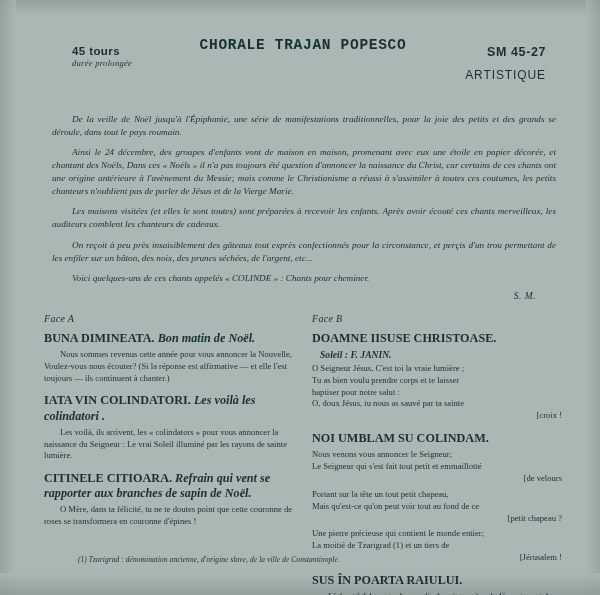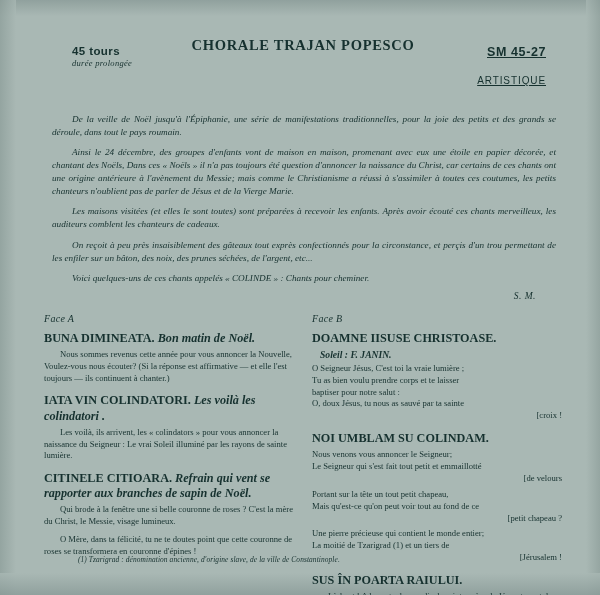--- a/index.html
+++ b/index.html
@@ -75,46 +75,45 @@
     font-style: italic;
     font-size: 8.5px;
     letter-spacing: .3px;
     margin-top: 1px;
   }
   .hdr-right {
     position: absolute;
     right: 16px; top: 8px;
     text-align: right;
     line-height: 1.2;
-    text-decoration: underline;
   }
   .hdr-right .r1 {
     font-family: "Liberation Sans", sans-serif;
     font-weight: bold;
     font-size: 12.5px;
     letter-spacing: .6px;
   }
   .hdr-right .r2 {
     font-family: "Liberation Sans", sans-serif;
-    font-size: 10px;
+    font-size: 12px;
     letter-spacing: .9px;
-    margin-top: 15px;
+    margin-top: 8px;
   }
   .main-title {
     text-align: center;
     font-family: "Liberation Serif", serif;
     font-size: 29px;
     font-weight: bold;
     letter-spacing: 1.6px;
     margin: 6px 0 0 0;
     padding-top: 2px;
   }
   .sub-title {
     text-align: center;
-    font-family: Liberation Serif, serif;
+    font-family: Liberation Mono, monospace;
     font-size: 14.5px;
     font-weight: bold;
     letter-spacing: .7px;
     margin-top: 11px;
   }
 
   
   .intro {
     margin: 18px 6px 0 8px;
     font-style: italic;
@@ -243,21 +242,20 @@
             <span class="it">Les voilà les colindatori .</span>
           </div>
           <div class="verse indent">Les voilà, ils arrivent, les « colindators » pour vous annoncer la naissance du Seigneur : Le vrai Soleil illuminé par les rayons de sainte lumière.</div>
         </div>
 
         <div class="song">
           <div class="song-title">
             <span>CITINELE CITIOARA.</span>
             <span class="it">Refrain qui vent se rapporter aux branches de sapin de Noël.</span>
           </div>
-          <div class="verse indent">Qui brode à la fenêtre une si belle couronne de roses ? C'est la mère du Christ, le Messie, visage lumineux.</div>
           <div class="verse indent">O Mère, dans ta félicité, tu ne te doutes point que cette couronne de roses se transformera en couronne d'épines !</div>
         </div>
       </div>
 
       <div class="col">
         <div class="col-head">Face B</div>
 
         <div class="song">
           <div class="song-title">DOAMNE IISUSE CHRISTOASE.</div>
           <div class="soloist">Soleil : F. JANIN.</div>

